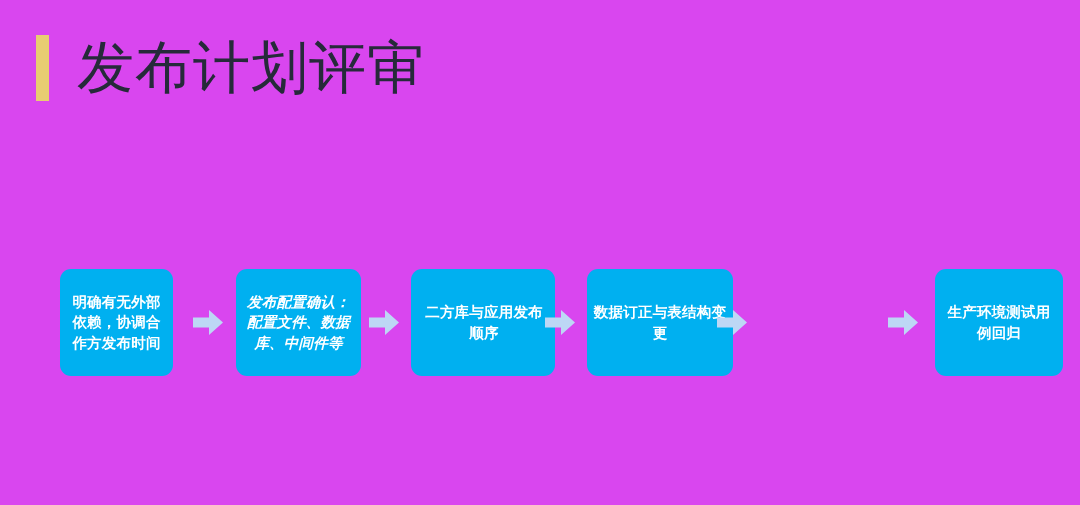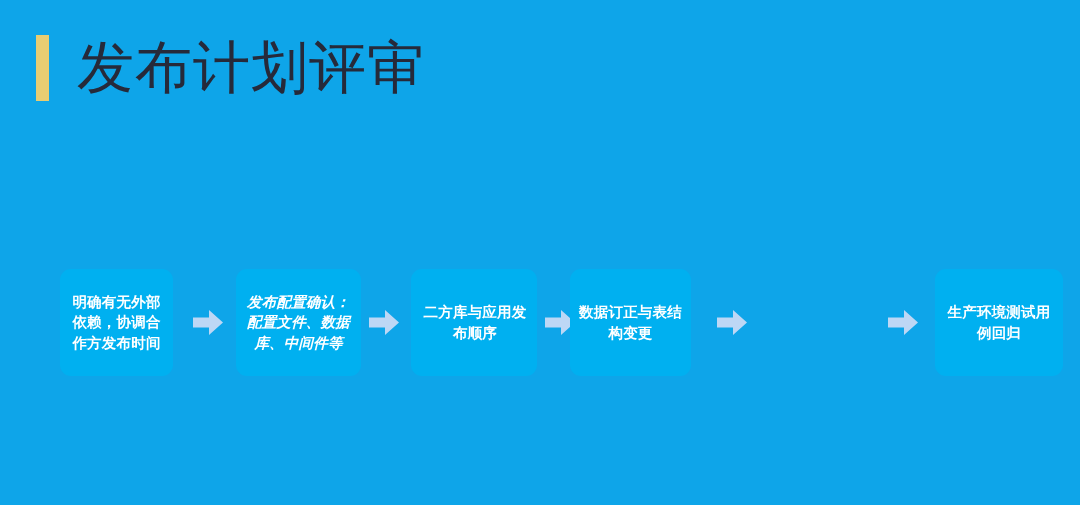--- a/index.html
+++ b/index.html
@@ -14,21 +14,21 @@
     overflow: hidden;
     position: relative;
   }
 
   #slide {
     position: absolute;
     left: 0;
     top: 0;
     width: 1080px;
     height: 505px;
-    background: #0ea5e9;
+    background: #d946ef;
   }
 
   
   .title-block {
     position: absolute;
     left: 36px;
     top: 28px;
     height: 80px;
     display: flex;
     align-items: center;
@@ -78,22 +78,22 @@
     line-height: 1.42;
     text-align: center;
     letter-spacing: 0.2px;
     word-break: break-all;
     font-family: "Liberation Sans", "DejaVu Sans", sans-serif;
   }
 
   
   .box-0 { left: 60px;  width: 113px; }
   .box-1 { left: 236px; width: 125px; font-style: italic; }
-  .box-2 { left: 411px; width: 126px; padding-left: 8px; }
-  .box-3 { left: 570px; width: 121px; }
+  .box-2 { left: 411px; width: 144px; padding-left: 8px; }
+  .box-3 { left: 587px; width: 146px; }
   .box-4 { left: 758px; width: 121px; }
   .box-5 { left: 935px; width: 128px; }
 
   
   .flow-arrow {
     position: absolute;
     top: 40px;
     width: 30px;
     height: 27px;
   }

